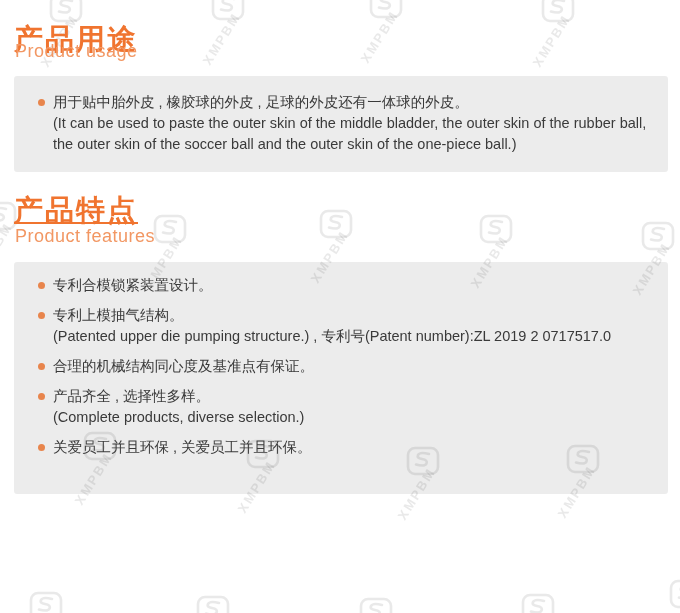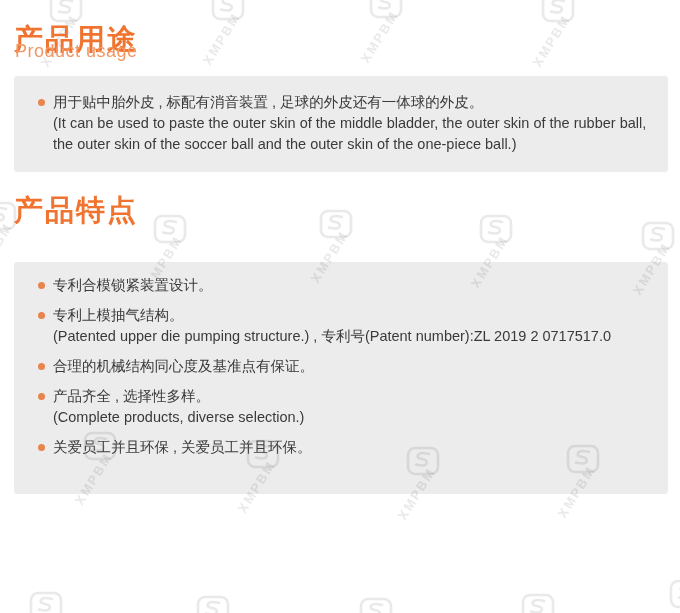--- a/index.html
+++ b/index.html
@@ -38,21 +38,21 @@
   .dot {
     flex:0 0 auto; width:7px; height:7px; border-radius:50%;
     background:#e8854c; margin:7px 8px 0 0;
   }
   .item-text { flex:1 1 auto; max-width:618px; }
   .line-zh, .line-en {
     font-size:14.5px; line-height:21px; color:#3a3a3a; white-space:pre-wrap;
   }
   #usage-title   { top:20px; }
   #usage-sub     { top:41px; }
-  #features-title{ top:191px; }
+  #features-title{ top:191px;text-decoration:underline; }
   #features-sub  { top:226px; }
 </style>
 </head>
 <body>
 
 <div class="page">
   <div class="wm-layer">
   <div class="wm" style="left: -25px; top: -45px;">
 
     <span class="wm-text">XMPBM</span>
@@ -242,27 +242,28 @@
   <div class="content">
 
     <h1 class="sec-title" id="usage-title">产品用途</h1>
     <h2 class="sec-sub" id="usage-sub">Product usage</h2>
 
     <div class="panel" id="usage-panel">
 
         <div class="item">
           <span class="dot"></span>
           <div class="item-text">
-            <div class="line-zh">用于贴中胎外皮 , 标配有消音装置 , 足球的外皮还有一体球的外皮。</div>
+            <div class="line-zh">用于贴中胎外皮 , 橡胶球的外皮 , 足球的外皮还有一体球的外皮。</div>
             <div class="line-en">(It can be used to paste the outer skin of the middle bladder, the outer skin of the rubber ball, the outer skin of the soccer ball and the outer skin of the one-piece ball.)</div>
           </div>
         </div>
       </div>
 
     <h1 class="sec-title" id="features-title">产品特点</h1>
+    <h2 class="sec-sub" id="features-sub">Product features</h2>
 
     <div class="panel" id="features-panel">
 
         <div class="item">
           <span class="dot"></span>
           <div class="item-text">
             <div class="line-zh">专利合模锁紧装置设计。</div>
           </div>
         </div>
 

